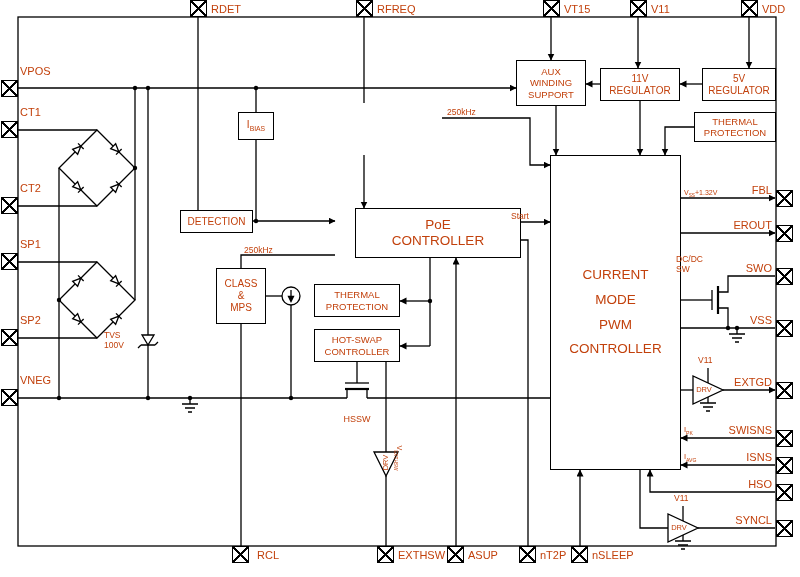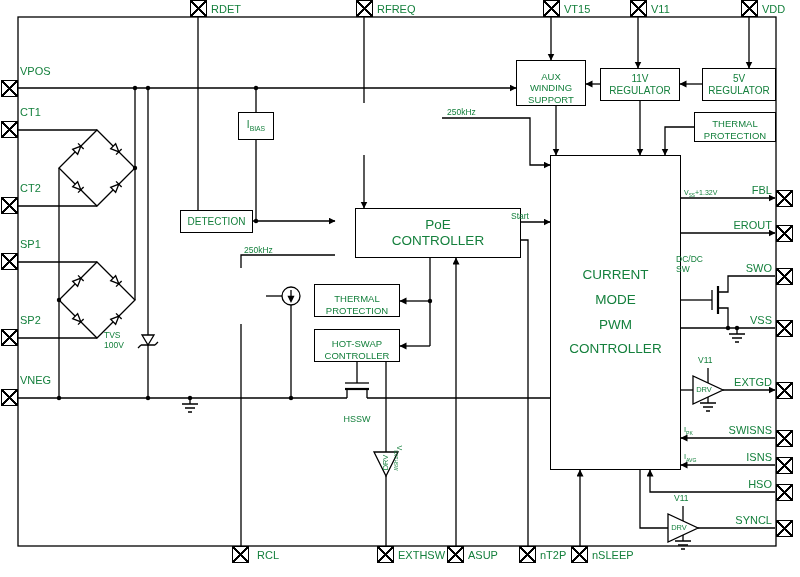--- a/index.html
+++ b/index.html
@@ -1,28 +1,28 @@
 <!DOCTYPE html>
 <html><head>
 <meta charset="utf-8">
 <style>
   html,body{margin:0;padding:0;background:#fff;}
   .canvas{position:relative;width:800px;height:577px;background:#fff;overflow:hidden;
-          font-family:"Liberation Sans",sans-serif;color:#15803d;}
+          font-family:"Liberation Sans",sans-serif;color:#c2410c;}
   svg.layer{position:absolute;left:0;top:0;z-index:1;}
   .pin{position:absolute;width:17px;height:17px;box-sizing:border-box;border:1.6px solid #000;z-index:3;
        background-color:#fff;
        background-image:
          linear-gradient(to top right, transparent calc(50% - 0.8px), #000 calc(50% - 0.8px), #000 calc(50% + 0.8px), transparent calc(50% + 0.8px)),
          linear-gradient(to bottom right, transparent calc(50% - 0.8px), #000 calc(50% - 0.8px), #000 calc(50% + 0.8px), transparent calc(50% + 0.8px));}
   .lbl{position:absolute;font-size:11px;line-height:12px;white-space:nowrap;z-index:4;}
   .blk{position:absolute;box-sizing:border-box;border:1.5px solid #000;background:#fff;z-index:2;
        display:flex;flex-direction:column;align-items:center;justify-content:center;text-align:center;}
   .blk div{line-height:1.2;}
-  .f10{font-size:10px;} .f95{font-size:9.5px;justify-content:flex-end;} .f13{font-size:13.5px;}
+  .f10{font-size:10px;} .f95{font-size:9.5px;} .f13{font-size:13.5px;}
   .wl{position:absolute;font-size:8.5px;line-height:10px;white-space:nowrap;z-index:4;}
   .tiny{font-size:7px;} .t75{font-size:7.5px;}
   sub{font-size:0.68em;}
   .rot90{transform:rotate(90deg);transform-origin:center;}
   .rotm90{transform:rotate(-90deg);transform-origin:center;}
   .ctr{text-align:center;} .rgt{}
   .pwmtxt div{line-height:1.85;}
 </style>
 </head>
 <body>
@@ -250,20 +250,25 @@
   <div class="blk f10" style="left:238px;top:112px;width:36px;height:28px">
     <div><span>I</span><sub>BIAS</sub></div>
   </div>
   <div class="blk f10" style="left:180px;top:210px;width:73px;height:23px">
     <div>DETECTION</div>
   </div>
   <div class="blk f13" style="left:355px;top:208px;width:166px;height:50px">
     <div>PoE</div>
     <div>CONTROLLER</div>
   </div>
+  <div class="blk f10" style="left:216px;top:268px;width:50px;height:56px">
+    <div>CLASS</div>
+    <div>&amp;</div>
+    <div>MPS</div>
+  </div>
   <div class="blk f95" style="left:314px;top:284px;width:86px;height:33px">
     <div>THERMAL</div>
     <div>PROTECTION</div>
   </div>
   <div class="blk f95" style="left:314px;top:329px;width:86px;height:33px">
     <div>HOT-SWAP</div>
     <div>CONTROLLER</div>
   </div>
   <div class="blk f13 pwmtxt" style="left:550px;top:155px;width:131px;height:315px">
     <div>CURRENT</div>

